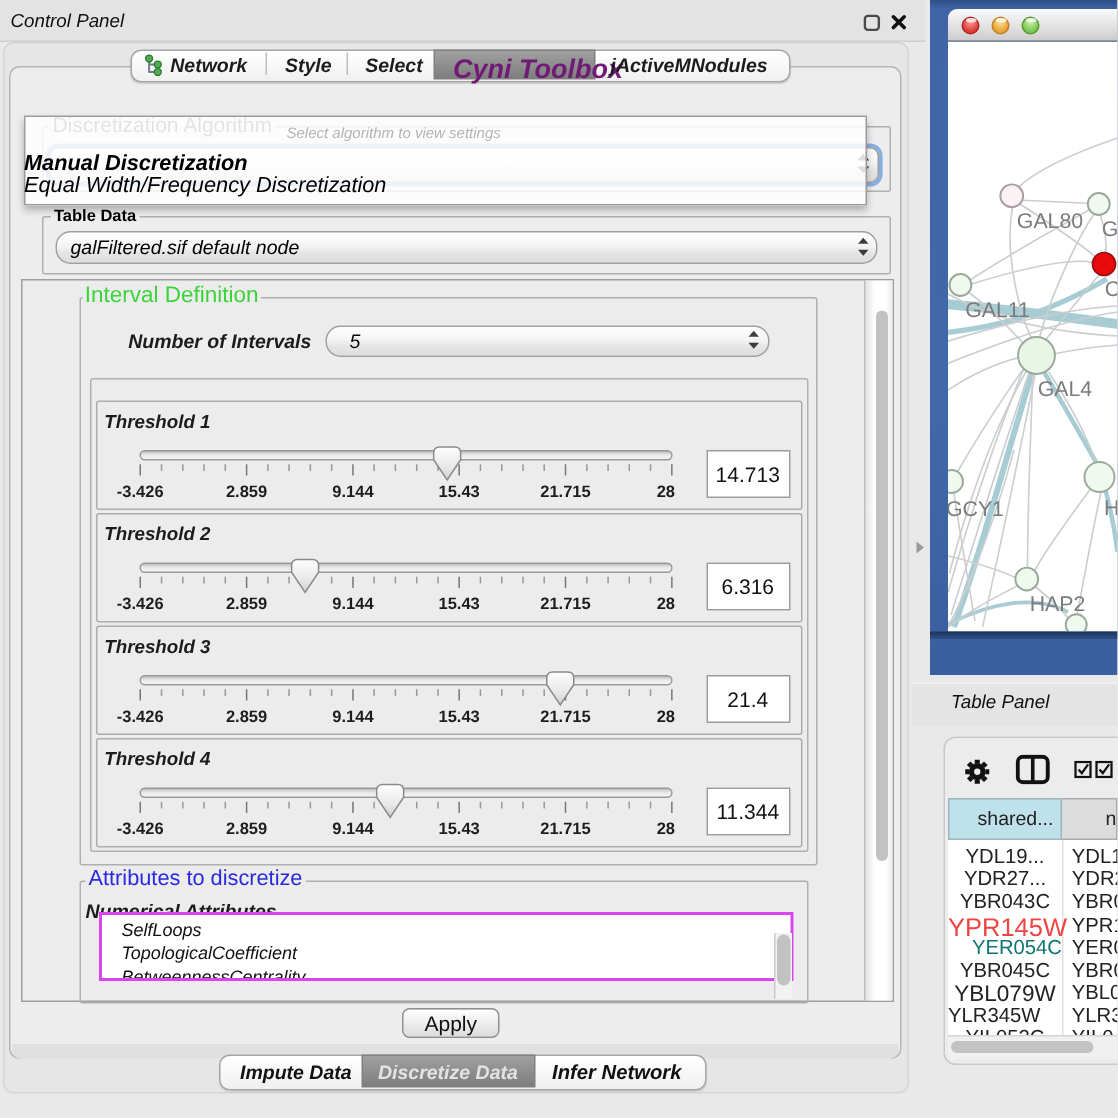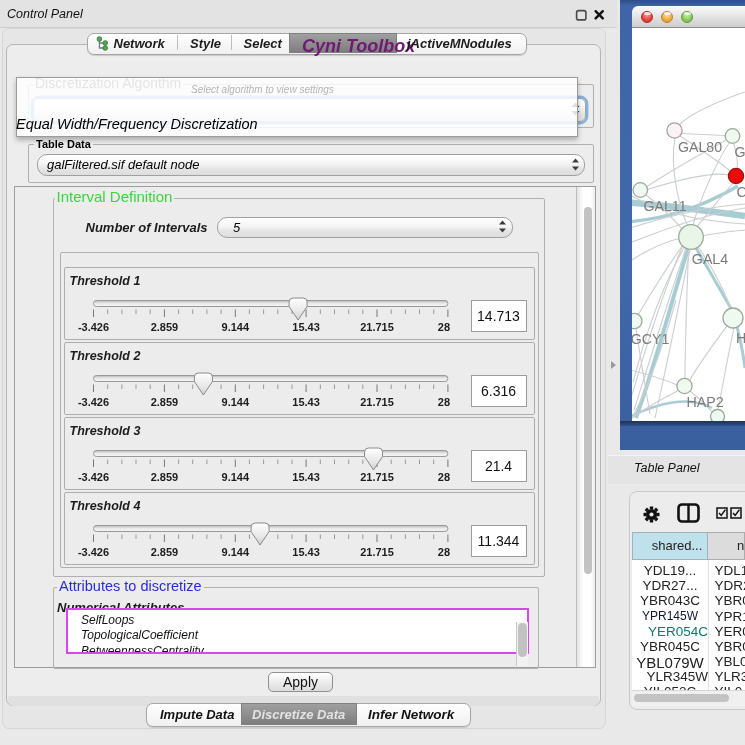--- a/index.html
+++ b/index.html
@@ -248,20 +248,21 @@
     <div class="abs" style="left:517.5px;top:622.5px;width:9px;height:34px;border-radius:4.5px;background:#c2c2c2"></div>
     <div class="abs" style="left:268px;top:671.5px;width:65px;height:20.5px;border-radius:5px;border:1px solid #8f8f8f;background:linear-gradient(#ffffff,#ededed 50%,#dcdcdc);box-sizing:border-box;display:flex;align-items:center;justify-content:center;font-size:14px;color:#111">Apply</div>
     <div class="abs" style="left:8px;top:696px;width:591px;height:9.5px;background:#e0e0e0;border-radius:0 0 6px 6px"></div>
     <div class="abs" style="left:146px;top:703px;width:322.5px;height:21.5px;border-radius:7px;background:linear-gradient(#ffffff,#f0f0f0);border:1px solid #a6a6a6;box-shadow:0 1px 1px rgba(0,0,0,.12)"></div>
     <div class="abs" style="left:240.5px;top:703px;width:116px;height:21.5px;background:linear-gradient(#a0a0a0,#7e7e7e);border:1px solid #808080;box-sizing:border-box"></div>
     <div class="lbl" style="left:160px;top:707px;font-size:13px;font-weight:bold;color:#111">Impute Data</div>
     <div class="lbl" style="left:252px;top:707px;font-size:13px;font-weight:bold;color:#e3e3e3">Discretize Data</div>
     <div class="lbl" style="left:368px;top:706.5px;font-size:13.5px;font-weight:bold;color:#111">Infer Network</div>
     <div class="abs" style="left:15.5px;top:77px;width:562px;height:59.5px;background:rgba(255,255,255,.84);border:1px solid #9b9b9b;box-sizing:border-box;box-shadow:0 3px 5px rgba(0,0,0,.28)"></div>
     <div class="lbl" style="left:191px;top:83.5px;font-size:10px;color:#b4b4b4">Select algorithm to view settings</div>
+    <div class="lbl" style="left:16px;top:100.5px;font-size:14.5px;font-weight:bold;color:#000">Manual Discretization</div>
     <div class="lbl" style="left:16px;top:115.5px;font-size:14.5px;color:#000">Equal Width/Frequency Discretization</div>
     <svg class="abs" style="left:609px;top:360px" width="8" height="10" viewBox="0 0 8 10">
       <path d="M2 1 L7 5 L2 9 Z" fill="#9a9a9a"></path>
     </svg>
     <div class="abs" style="left:620px;top:0;width:125px;height:449.5px;background:linear-gradient(#2e4e86,#3f65a8 6px,#4068aa 60%,#3a5f9f)"></div>
     <div class="abs" style="left:632px;top:5.5px;width:113px;height:22px;border-top-left-radius:6px;background:linear-gradient(#fafafa,#e9e9e9 40%,#cccccc);border-bottom:1px solid #8a8a8a;box-sizing:border-box"></div>
     <div class="abs" style="left:641px;top:10.5px;width:12px;height:12px;border-radius:50%;background:radial-gradient(circle at 50% 30%, #ff9a95, #dd3e38 65%);border:0.5px solid #ad2a26;box-sizing:border-box"></div>
     <div class="abs" style="left:643.5px;top:11.5px;width:7px;height:3.5px;border-radius:50%;background:rgba(255,255,255,.75)"></div>
     <div class="abs" style="left:661px;top:10.5px;width:12px;height:12px;border-radius:50%;background:radial-gradient(circle at 50% 30%, #ffe294, #e8a33c 65%);border:0.5px solid #c07f1f;box-sizing:border-box"></div>
     <div class="abs" style="left:663.5px;top:11.5px;width:7px;height:3.5px;border-radius:50%;background:rgba(255,255,255,.75)"></div>
@@ -353,27 +354,27 @@
     <div class="abs" style="left:632px;top:531.5px;width:76px;height:28.5px;background:#bfe1ec;border:1px solid #9fb4ba;box-sizing:border-box;display:flex;align-items:center;justify-content:center;padding-left:14px;font-size:13px;color:#222">shared...</div>
     <div class="abs" style="left:708px;top:531.5px;width:37px;height:28.5px;background:#dcdcdc;border:1px solid #ababab;border-left:none;box-sizing:border-box;display:flex;align-items:center;padding-left:29px;font-size:13px;color:#222">n</div>
     <div class="abs" style="left:632px;top:560px;width:113px;height:130px;background:#fff;overflow:hidden">
       <div class="abs" style="left:76px;top:0;width:1px;height:130px;background:#e0e0e0"></div>
       <div class="abs" style="left:0;top:3.2px;width:76px;text-align:center;font-size:13.5px;color:#222;white-space:nowrap">YDL19...</div>
       <div class="abs" style="left:82.5px;top:3.2px;font-size:13.5px;color:#222;white-space:nowrap">YDL1</div>
       <div class="abs" style="left:0;top:18.3px;width:76px;text-align:center;font-size:13.5px;color:#222;white-space:nowrap">YDR27...</div>
       <div class="abs" style="left:82.5px;top:18.3px;font-size:13.5px;color:#222;white-space:nowrap">YDR2</div>
       <div class="abs" style="left:0;top:33.4px;width:76px;text-align:center;font-size:13.5px;color:#222;white-space:nowrap">YBR043C</div>
       <div class="abs" style="left:82.5px;top:33.4px;font-size:13.5px;color:#222;white-space:nowrap">YBR0</div>
-      <div class="abs" style="left:0;top:48.5px;width:76px;text-align:center;font-size:12px;color:#0f172a;white-space:nowrap">YPR145W</div>
+      <div class="abs" style="left:0;top:48.5px;width:76px;text-align:center;font-size:17px;color:#ef4444;white-space:nowrap">YPR145W</div>
       <div class="abs" style="left:82.5px;top:48.5px;font-size:13.5px;color:#222;white-space:nowrap">YPR1</div>
       <div class="abs" style="left:0;top:63.6px;width:76px;text-align:right;font-size:13.5px;color:#0f766e;white-space:nowrap">YER054C</div>
       <div class="abs" style="left:82.5px;top:63.6px;font-size:13.5px;color:#222;white-space:nowrap">YER0</div>
       <div class="abs" style="left:0;top:78.7px;width:76px;text-align:center;font-size:13.5px;color:#222;white-space:nowrap">YBR045C</div>
       <div class="abs" style="left:82.5px;top:78.7px;font-size:13.5px;color:#222;white-space:nowrap">YBR0</div>
       <div class="abs" style="left:0;top:93.8px;width:76px;text-align:center;font-size:15px;color:#222;white-space:nowrap">YBL079W</div>
       <div class="abs" style="left:82.5px;top:93.8px;font-size:13.5px;color:#222;white-space:nowrap">YBL0</div>
-      <div class="abs" style="left:0;top:108.9px;width:76px;text-align:right;font-size:13.5px;color:#222;white-space:nowrap">YLR345W</div>
+      <div class="abs" style="left:0;top:108.9px;width:76px;text-align:left;font-size:13.5px;color:#222;white-space:nowrap">YLR345W</div>
       <div class="abs" style="left:82.5px;top:108.9px;font-size:13.5px;color:#222;white-space:nowrap">YLR3</div>
       <div class="abs" style="left:0;top:124.0px;width:76px;text-align:center;font-size:13.5px;color:#222;white-space:nowrap">YIL052C</div>
       <div class="abs" style="left:82.5px;top:124.0px;font-size:13.5px;color:#222;white-space:nowrap">YIL0</div>
     </div>
     <div class="abs" style="left:632px;top:690px;width:113px;height:16px;background:#f0f0f0;border-top:1px solid #d5d5d5;box-sizing:border-box"></div>
     <div class="abs" style="left:634px;top:693.5px;width:95px;height:8.5px;border-radius:4px;background:#c3c3c3"></div>
   </div>
 </body></html>

